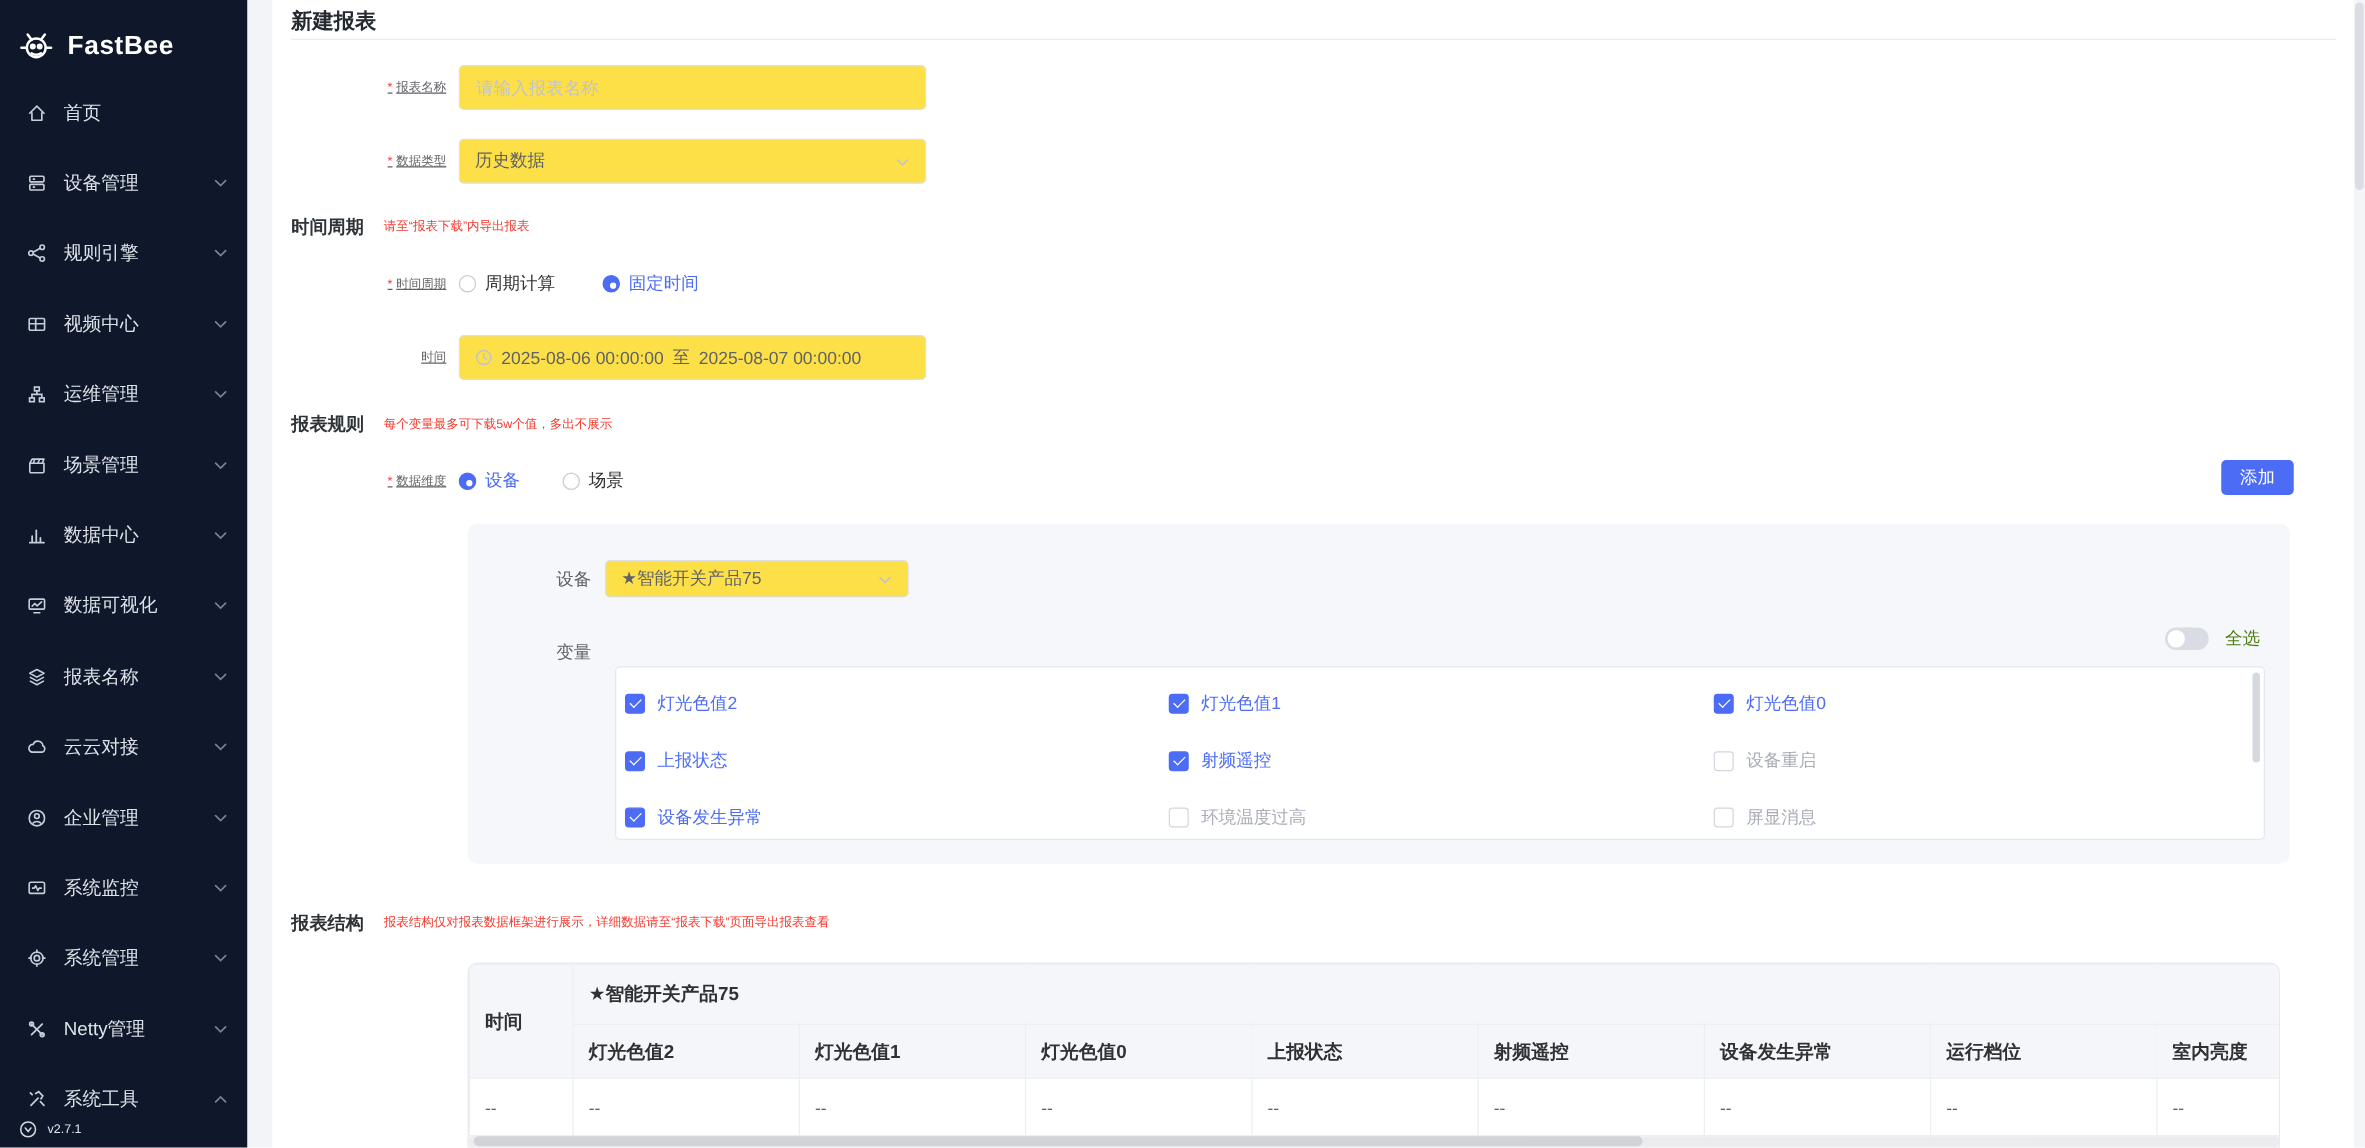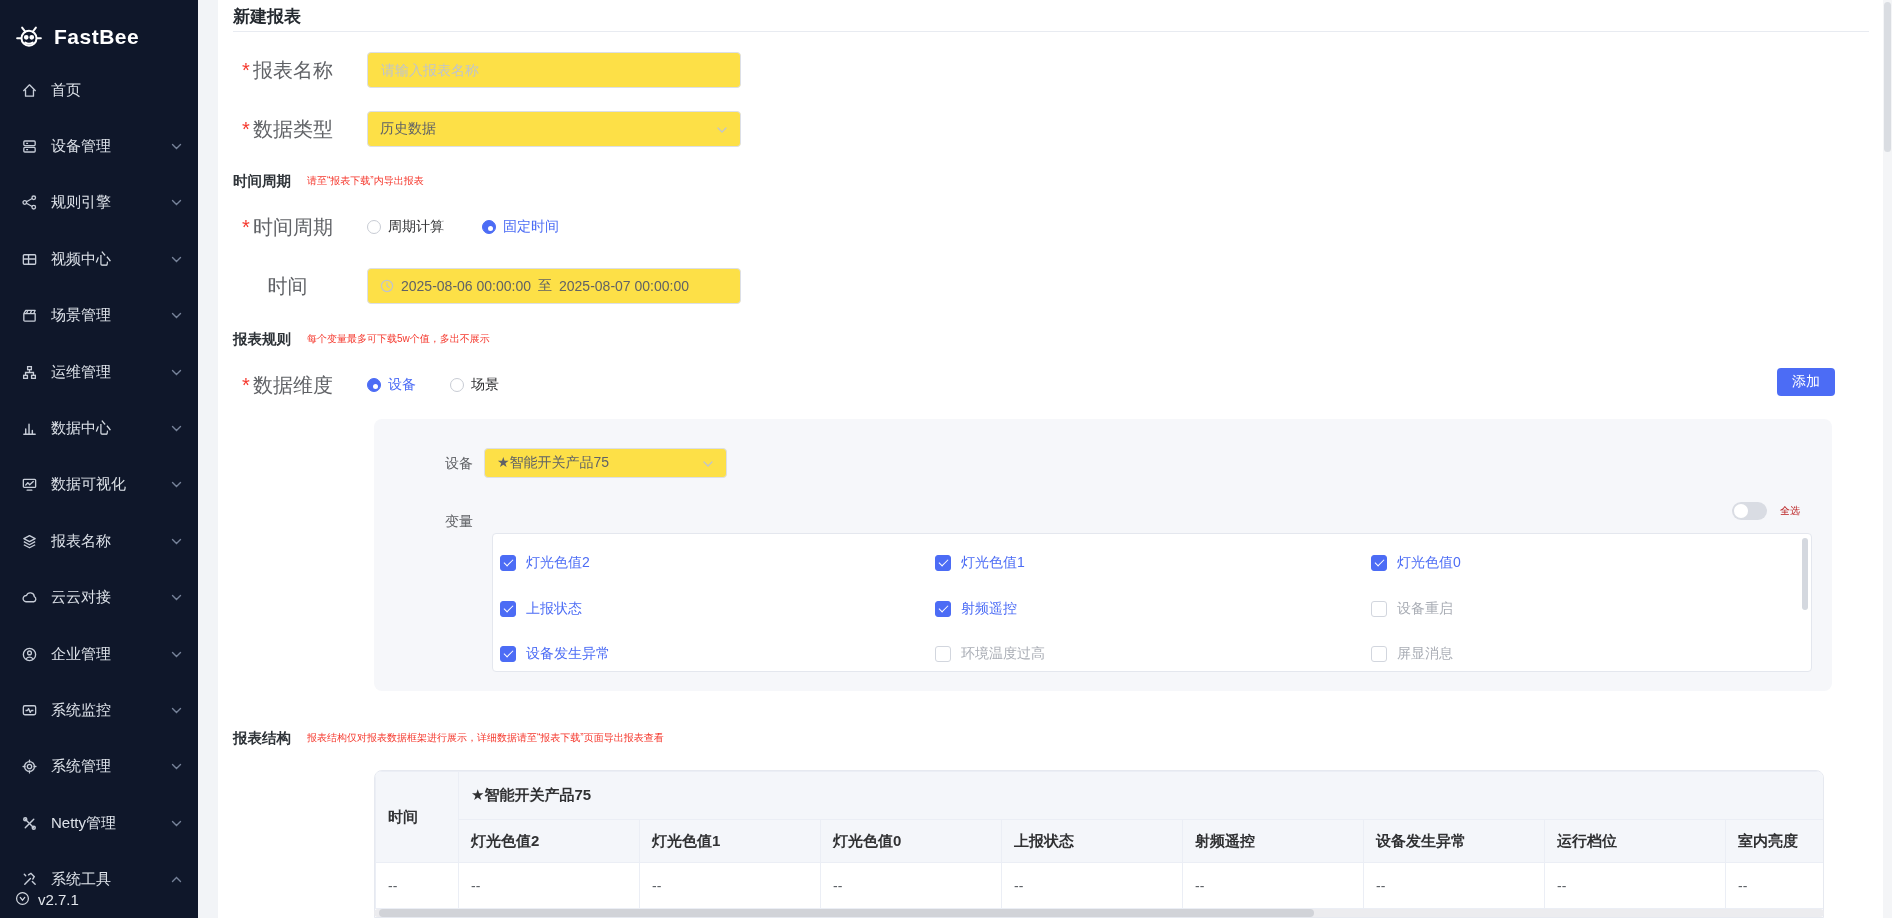--- a/index.html
+++ b/index.html
@@ -11,37 +11,37 @@
   .logo { position:absolute; left:14px; top:22px; display:flex; align-items:center; gap:10px; cursor:pointer; }
   .logo-icon { width:30px; height:30px; color:#fff; }
   .logo-text { color:#fff; font-size:21px; font-weight:bold; letter-spacing:.5px; }
   .menu { position:absolute; left:2px; top:62px; width:198px; }
   .mitem { height:56.4px; display:flex; align-items:center; padding:0 18px 0 19px; cursor:pointer; color:#dde2e9; }
   .micon { width:17px; height:17px; margin-right:13px; color:#c7cdd8; flex:none; }
   .micon svg, .logo-icon svg, .chev svg, .ver-icon svg { display:block; width:100%; height:100%; }
   .mlabel { font-size:15px; flex:1; white-space:nowrap; }
   .chev { width:11px; height:11px; color:#76markdown829a; color:#768299; flex:none; }
   .chev.up { transform:rotate(180deg); }
-  .version { position:absolute; left:15px; bottom:3px; height:24px; display:flex; align-items:flex-start; gap:8px;
-    color:#e2e6ec; font-size:15px; cursor:pointer; }
+  .version { position:absolute; left:15px; bottom:3px; height:24px; display:flex; align-items:center; gap:8px;
+    color:#e2e6ec; font-size:10px; cursor:pointer; }
   .ver-icon { width:15px; height:15px; color:#d3d8e0; }
 
   .side-strip { position:absolute; left:198px; top:0; width:20px; height:918px; background:#f2f4f7; }
 
   
   .page-scroll { position:absolute; right:0; top:0; width:9px; height:918px; background:#f4f5f7; }
   .page-scroll .thumb { position:absolute; left:1px; top:2px; width:7px; height:150px; background:#dadde2; border-radius:4px; }
 
   
   .main { position:absolute; left:218px; top:0; width:1665px; height:918px; background:#fff; }
   .page-header { position:absolute; left:15px; right:14px; top:0; height:32px; border-bottom:1px solid #e8ebf1; }
   .page-title { position:absolute; left:0; top:5px; font-size:17px; font-weight:bold; color:#24292f; }
 
   .frow { position:absolute; left:0; display:flex; align-items:center; }
-  .flabel { width:139px; text-align:center; font-size:20px; color:#606266; flex:none; }
+  .flabel { width:139px; text-align:right; font-size:10px; color:#606266; flex:none;text-decoration:underline; }
   .star { color:#f5382d; margin-right:3px; }
   .ctrl { margin-left:10px; }
 
   .text-input, .select-box, .date-box { width:374px; height:36px; border:1px solid #dcdfe6; border-radius:4px;
     background:#fde047; font-size:14px; color:#606266; }
   .text-input { padding:0 13px; outline:none; font-family:inherit; }
   .text-input::placeholder { color:#c0c4cc; }
   .select-box, .date-box { display:flex; align-items:center; padding:0 12px; cursor:pointer; }
   .select-value { flex:1; color:#606266; }
   .sel-chev { width:12px; height:12px; color:#c0c4cc; flex:none; }
@@ -65,21 +65,21 @@
 
   
   .panel { position:absolute; left:156px; top:419px; width:1458px; height:272px; background:#f6f7fa; border-radius:8px; }
   .p-label { position:absolute; font-size:14px; color:#606266; }
   .dev-label { left:0; top:36px; width:99px; text-align:right; }
   .var-label { left:71px; top:94px; }
   .dev-select { position:absolute; left:110px; top:29px; width:243px; height:30px; }
   .toggle-wrap { position:absolute; left:1358px; top:83px; display:flex; align-items:center; gap:13px; }
   .toggle { width:35px; height:18px; border-radius:9px; background:#d9dce3; position:relative; cursor:pointer; flex:none; }
   .toggle .knob { position:absolute; left:2px; top:2px; width:14px; height:14px; border-radius:50%; background:#fff; }
-  .toggle-label { font-size:10px; color:#b91c1c; }
+  .toggle-label { font-size:14px; color:#4d7c0f; }
 
   .var-list { position:absolute; left:118px; top:114px; width:1320px; height:139px; background:#fff;
     border:1px solid #e4e7ee; border-radius:4px; }
   .vscroll { position:absolute; right:3px; top:4px; width:6px; height:72px; background:#d4d8df; border-radius:3px; }
   .cbx-item { position:absolute; height:31px; display:flex; align-items:center; cursor:pointer; }
   .cbx { width:16px; height:16px; border:1px solid #d2d6de; border-radius:3px; background:#fff; position:relative; flex:none; }
   .cbx.on { background:#4c6cf5; border-color:#4c6cf5; }
   .cbx.on::after { content:""; position:absolute; left:5px; top:1.5px; width:4px; height:8px;
     border-right:1.7px solid #fff; border-bottom:1.7px solid #fff; transform:rotate(45deg); }
   .cbx-label { margin-left:10px; font-size:14px; color:#a9adb5; }
@@ -165,41 +165,41 @@
         </span>
       <span class="mlabel">视频中心</span>
       <span class="chev">
           <svg viewBox="0 0 11 11" fill="none" stroke="currentColor" stroke-width="1.4" stroke-linecap="round">
             <path d="M1.5 3.5 5.5 7.5 9.5 3.5"></path>
           </svg>
         </span>
     </div>
     <div class="mitem">
       <span class="micon">
-          <svg viewBox="0 0 18 18" fill="none" stroke="currentColor" stroke-width="1.4" stroke-linejoin="round">
-            <path d="M3 7h12v7a1 1 0 0 1-1 1H4a1 1 0 0 1-1-1ZM3 7l2-3.5h10L13.5 7M7.2 3.8 5.8 7M11.2 3.8 9.8 7"></path>
-          </svg>
-        </span>
-      <span class="mlabel">场景管理</span>
-      <span class="chev">
-          <svg viewBox="0 0 11 11" fill="none" stroke="currentColor" stroke-width="1.4" stroke-linecap="round">
-            <path d="M1.5 3.5 5.5 7.5 9.5 3.5"></path>
-          </svg>
-        </span>
-    </div>
-    <div class="mitem">
-      <span class="micon">
           <svg viewBox="0 0 18 18" fill="none" stroke="currentColor" stroke-width="1.4">
             <rect x="7" y="2.8" width="4" height="3.2"></rect>
             <rect x="2.8" y="12" width="4" height="3.2"></rect>
             <rect x="11.2" y="12" width="4" height="3.2"></rect>
             <path d="M9 6v3M9 9H4.8v3M9 9h4.2v3"></path>
           </svg>
         </span>
       <span class="mlabel">运维管理</span>
+      <span class="chev">
+          <svg viewBox="0 0 11 11" fill="none" stroke="currentColor" stroke-width="1.4" stroke-linecap="round">
+            <path d="M1.5 3.5 5.5 7.5 9.5 3.5"></path>
+          </svg>
+        </span>
+    </div>
+    <div class="mitem">
+      <span class="micon">
+          <svg viewBox="0 0 18 18" fill="none" stroke="currentColor" stroke-width="1.4" stroke-linejoin="round">
+            <path d="M3 7h12v7a1 1 0 0 1-1 1H4a1 1 0 0 1-1-1ZM3 7l2-3.5h10L13.5 7M7.2 3.8 5.8 7M11.2 3.8 9.8 7"></path>
+          </svg>
+        </span>
+      <span class="mlabel">场景管理</span>
       <span class="chev">
           <svg viewBox="0 0 11 11" fill="none" stroke="currentColor" stroke-width="1.4" stroke-linecap="round">
             <path d="M1.5 3.5 5.5 7.5 9.5 3.5"></path>
           </svg>
         </span>
     </div>
     <div class="mitem">
       <span class="micon">
           <svg viewBox="0 0 18 18" fill="none" stroke="currentColor" stroke-width="1.5" stroke-linecap="round">
             <path d="M3 15h12M5 15V9.5M8.5 15V4.5M12 15v-4"></path>

